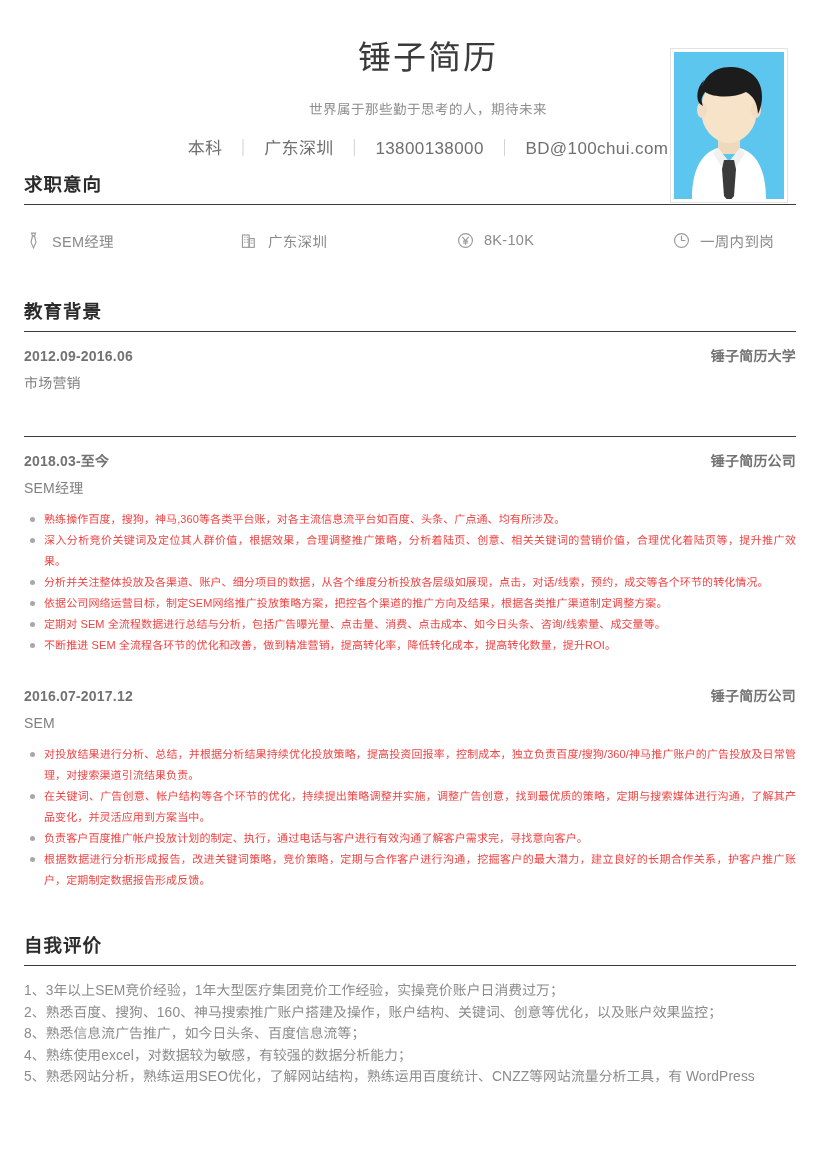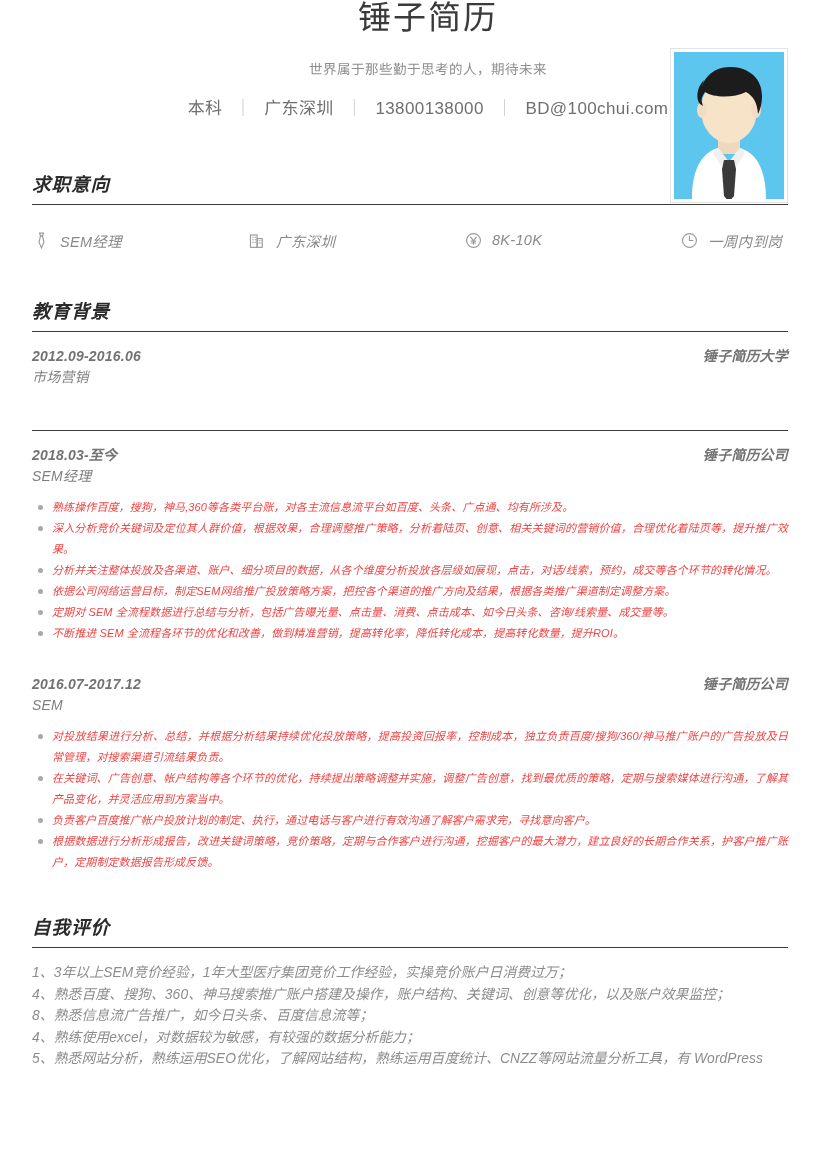--- a/index.html
+++ b/index.html
@@ -20,20 +20,21 @@
     width: 820px;
     height: 1160px;
     padding: 0;
     box-sizing: border-box;
   }
 
   
   .header {
     position: relative;
     height: 170px;
+    padding-top: 40px;
     box-sizing: border-box;
     margin-left: 36px;
   }
   .header-center {
     width: 660px;
     margin: 0 auto;
     text-align: center;
   }
   .name {
     font-size: 33px;
@@ -74,23 +75,22 @@
   .avatar-inner {
     position: relative;
     width: 100%;
     height: 100%;
     overflow: hidden;
     background: #5cc6ef;
   }
 
   
   .section {
-    padding: 0 32px;
+    padding: 0 24px;
     box-sizing: border-box;
-    font-style: italic;
   }
   .section-title {
     font-size: 18.5px;
     font-weight: bold;
     color: #2b2b2b;
     letter-spacing: 1px;
     margin: 0;
     padding-bottom: 8px;
   }
   .rule {
@@ -139,20 +139,21 @@
     font-weight: bold;
     color: #737373;
     letter-spacing: 0.2px;
     line-height: 1.45;
   }
   .entry-sub {
     font-size: 14px;
     color: #808080;
     line-height: 1.7;
     letter-spacing: 0.2px;
+    margin-top: 6px;
   }
 
   
   .bullets {
     list-style: none;
     margin: 8px 0 0 0;
     padding: 0;
   }
   .bullets li {
     position: relative;
@@ -344,20 +345,20 @@
     </div>
   </div>
 
   <div class="gap-lg"></div>
 
   <div class="section">
     <h2 class="section-title">自我评价</h2>
     <div class="rule"></div>
     <ul class="eval-list">
       <li>1、3年以上SEM竞价经验，1年大型医疗集团竞价工作经验，实操竞价账户日消费过万；</li>
-      <li>4、熟悉百度、搜狗、360、神马搜索推广账户搭建及操作，账户结构、关键词、创意等优化，以及账户效果监控；</li>
+      <li>2、熟悉百度、搜狗、160、神马搜索推广账户搭建及操作，账户结构、关键词、创意等优化，以及账户效果监控；</li>
       <li>8、熟悉信息流广告推广，如今日头条、百度信息流等；</li>
       <li>4、熟练使用excel，对数据较为敏感，有较强的数据分析能力；</li>
       <li>5、熟悉网站分析，熟练运用SEO优化，了解网站结构，熟练运用百度统计、CNZZ等网站流量分析工具，有 WordPress</li>
     </ul>
   </div>
 
 </div>
 
 </body></html>

